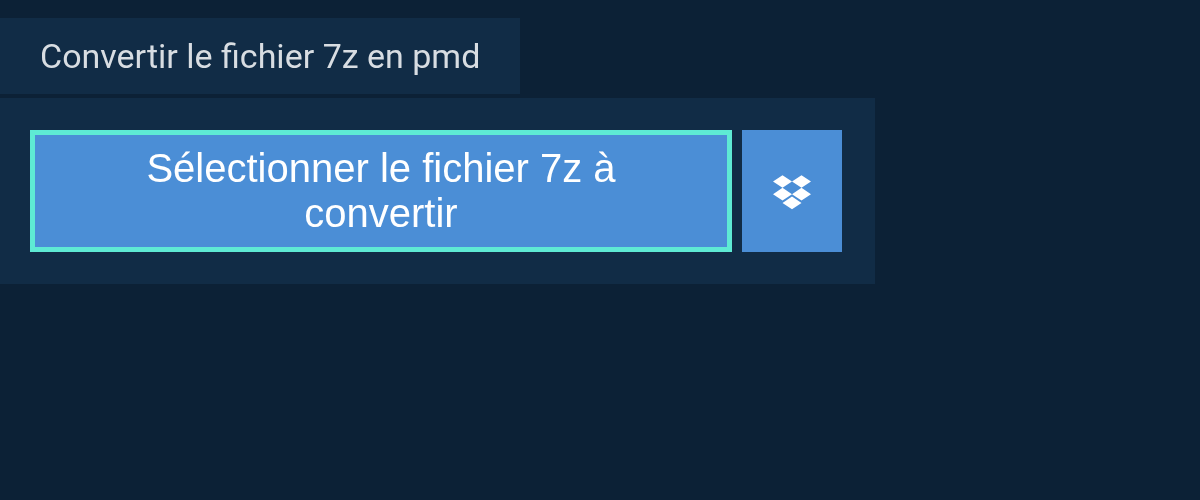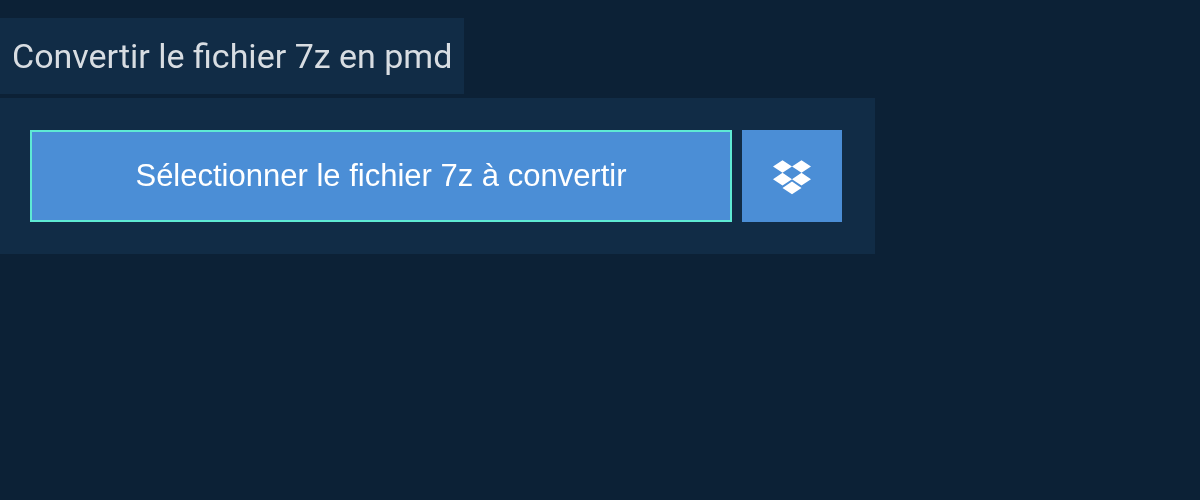--- a/index.html
+++ b/index.html
@@ -10,46 +10,46 @@
     body {
       background-color: #0c2136;
       font-family: -apple-system, BlinkMacSystemFont, "Segoe UI", Roboto, sans-serif;
       width: 1200px;
       height: 500px;
       overflow: hidden;
     }
     .header-bar {
       background-color: #112c46;
       display: inline-block;
-      padding: 18px 12px;
+      padding: 18px 40px;
       margin-top: 18px;
     }
     .page-title {
       color: #d8dde2;
       font-size: 34px;
       font-weight: 400;
     }
     .content-panel {
       background-color: #112c46;
       margin-top: 4px;
       padding: 32px 30px;
       width: 875px;
     }
     .button-row {
       display: flex;
       gap: 10px;
       align-items: stretch;
     }
     .select-file-button {
       background-color: #4b8ed6;
-      border: 2px solid #5eead4;
+      border: 5px solid #5eead4;
       color: #ffffff;
-      font-size: 31px;
+      font-size: 40px;
       font-weight: 400;
-      padding: 26px 40px;
+      padding: 11px 40px;
       cursor: pointer;
       text-align: center;
       flex: 0 0 auto;
       width: 702px;
     }
     .dropbox-button {
       background-color: #4b8ed6;
       border: none;
       cursor: pointer;
       display: flex;

